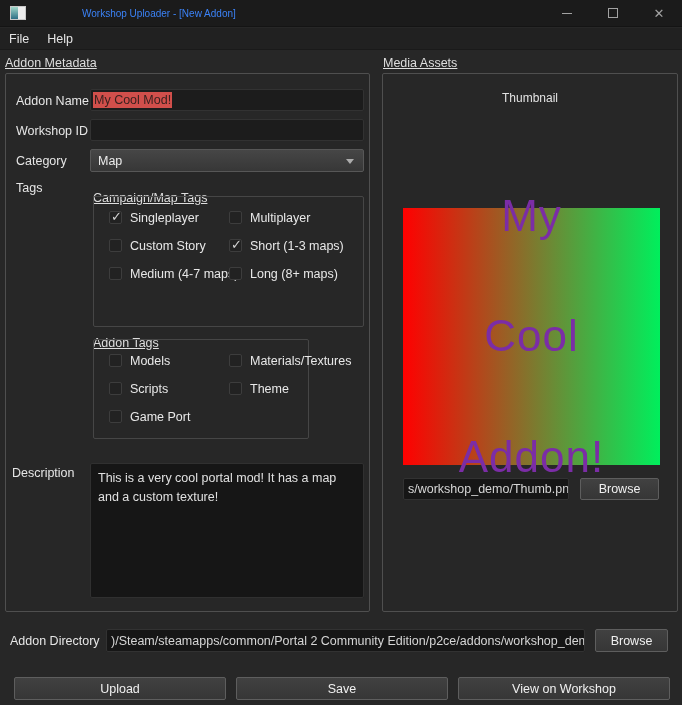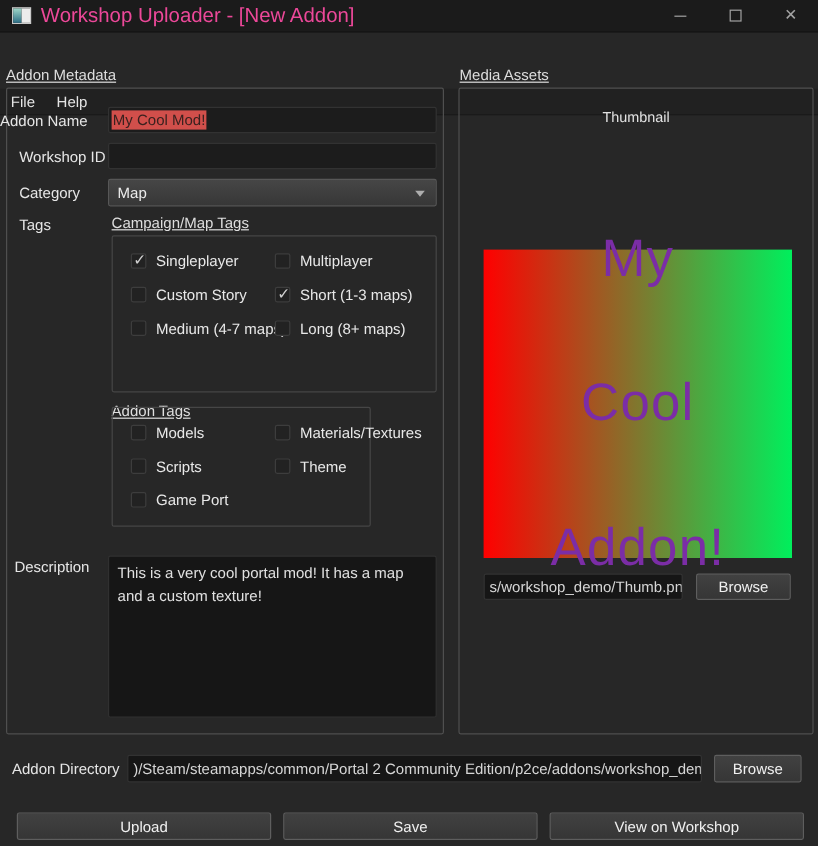--- a/index.html
+++ b/index.html
@@ -6,30 +6,30 @@
   html,body { background:#262626; }
   body { font-family:"Liberation Sans","DejaVu Sans",sans-serif; }
   .window { position:relative; width:682px; height:705px; background:#272727; overflow:hidden; }
 
   
   .titlebar { position:absolute; left:0; top:0; width:682px; height:27px; background:#1b1b1b;
               display:flex; align-items:center; border-bottom:1px solid #141414; }
   .app-icon { width:16px; height:14px; margin:0 8px 0 10px; border:1px solid #c9c9c9; display:flex; }
   .app-icon .half-l { flex:1; background:linear-gradient(#9fd6c8,#2e6f86); }
   .app-icon .half-r { flex:1; background:#ececec; }
-  .title-text { color:#ec4899; font-size:17px; }
+  .title-text { color:#3b82f6; font-size:10px;margin-left:48px; }
   .win-controls { margin-left:auto; display:flex; align-items:center; height:100%; }
   .win-btn { width:46px; height:100%; display:flex; align-items:center; justify-content:center;
              color:#a2a2a2; font-size:13px; }
   .max-glyph { width:10px; height:10px; border:1px solid #a2a2a2; }
   .min-glyph { width:10px; height:1px; background:#a2a2a2; }
 
   
   .menubar { position:absolute; left:0; top:28px; width:682px; height:22px; background:#212121;
-             display:flex; align-items:center; border-bottom:1px solid #1a1a1a;margin-top:46px; }
+             display:flex; align-items:center; border-bottom:1px solid #1a1a1a; }
   .menu-item { color:#e4e4e4; font-size:12.5px; padding:0 9px; height:100%; display:flex; align-items:center; }
 
   
   .group-label { position:absolute; color:#dedede; font-size:12.5px;text-decoration:underline; }
   .groupbox { position:absolute; border:1px solid #4f4f4f; border-radius:2px; }
 
   .row-label { position:absolute; color:#e6e6e6; font-size:12.5px; }
 
   .text-input { position:absolute; background:#1c1c1c; border:1px solid #323232; border-radius:2px;
                 color:#d6d6d6; font-size:12.5px; display:flex; align-items:center; padding:0 4px;
@@ -86,37 +86,37 @@
   </div>
 
   <div class="menubar">
     <div class="menu-item">File</div>
     <div class="menu-item">Help</div>
   </div>
 
   <div class="group-label" style="left:5px; top:56px;">Addon Metadata</div>
   <div class="groupbox" style="left:5px; top:73px; width:365px; height:539px;"></div>
 
-  <div class="row-label" style="left:0; top:94px;">Addon Name</div>
+  <div class="row-label" style="left:16px; top:94px;">Addon Name</div>
   <div class="text-input" style="left:90px; top:89px; width:274px; height:22px; padding:0 2px;">
     <span class="selected-text" style="background: rgb(209, 79, 75); color: rgb(58, 33, 31);">My Cool Mod!</span>
   </div>
 
   <div class="row-label" style="left:16px; top:124px;">Workshop ID</div>
   <div class="text-input" style="left:90px; top:119px; width:274px; height:22px;"></div>
 
   <div class="row-label" style="left:16px; top:154px;">Category</div>
   <div class="combo" style="left:90px; top:149px; width:274px; height:23px;">
     <span>Map</span>
     <span class="combo-arrow"></span>
   </div>
 
   <div class="row-label" style="left:16px; top:181px;">Tags</div>
 
-  <div class="group-label" style="left:93px; top:179px;">Campaign/Map Tags</div>
+  <div class="group-label" style="left:93px; top:191px;">Campaign/Map Tags</div>
   <div class="inner-groupbox" style="left:93px; top:196px; width:271px; height:131px;">
     <div class="cb-grid">
       <div class="cb-item">
         <span class="checkbox checked"></span>
         <span class="cb-label">Singleplayer</span>
       </div>
       <div class="cb-item">
         <span class="checkbox"></span>
         <span class="cb-label">Multiplayer</span>
       </div>

